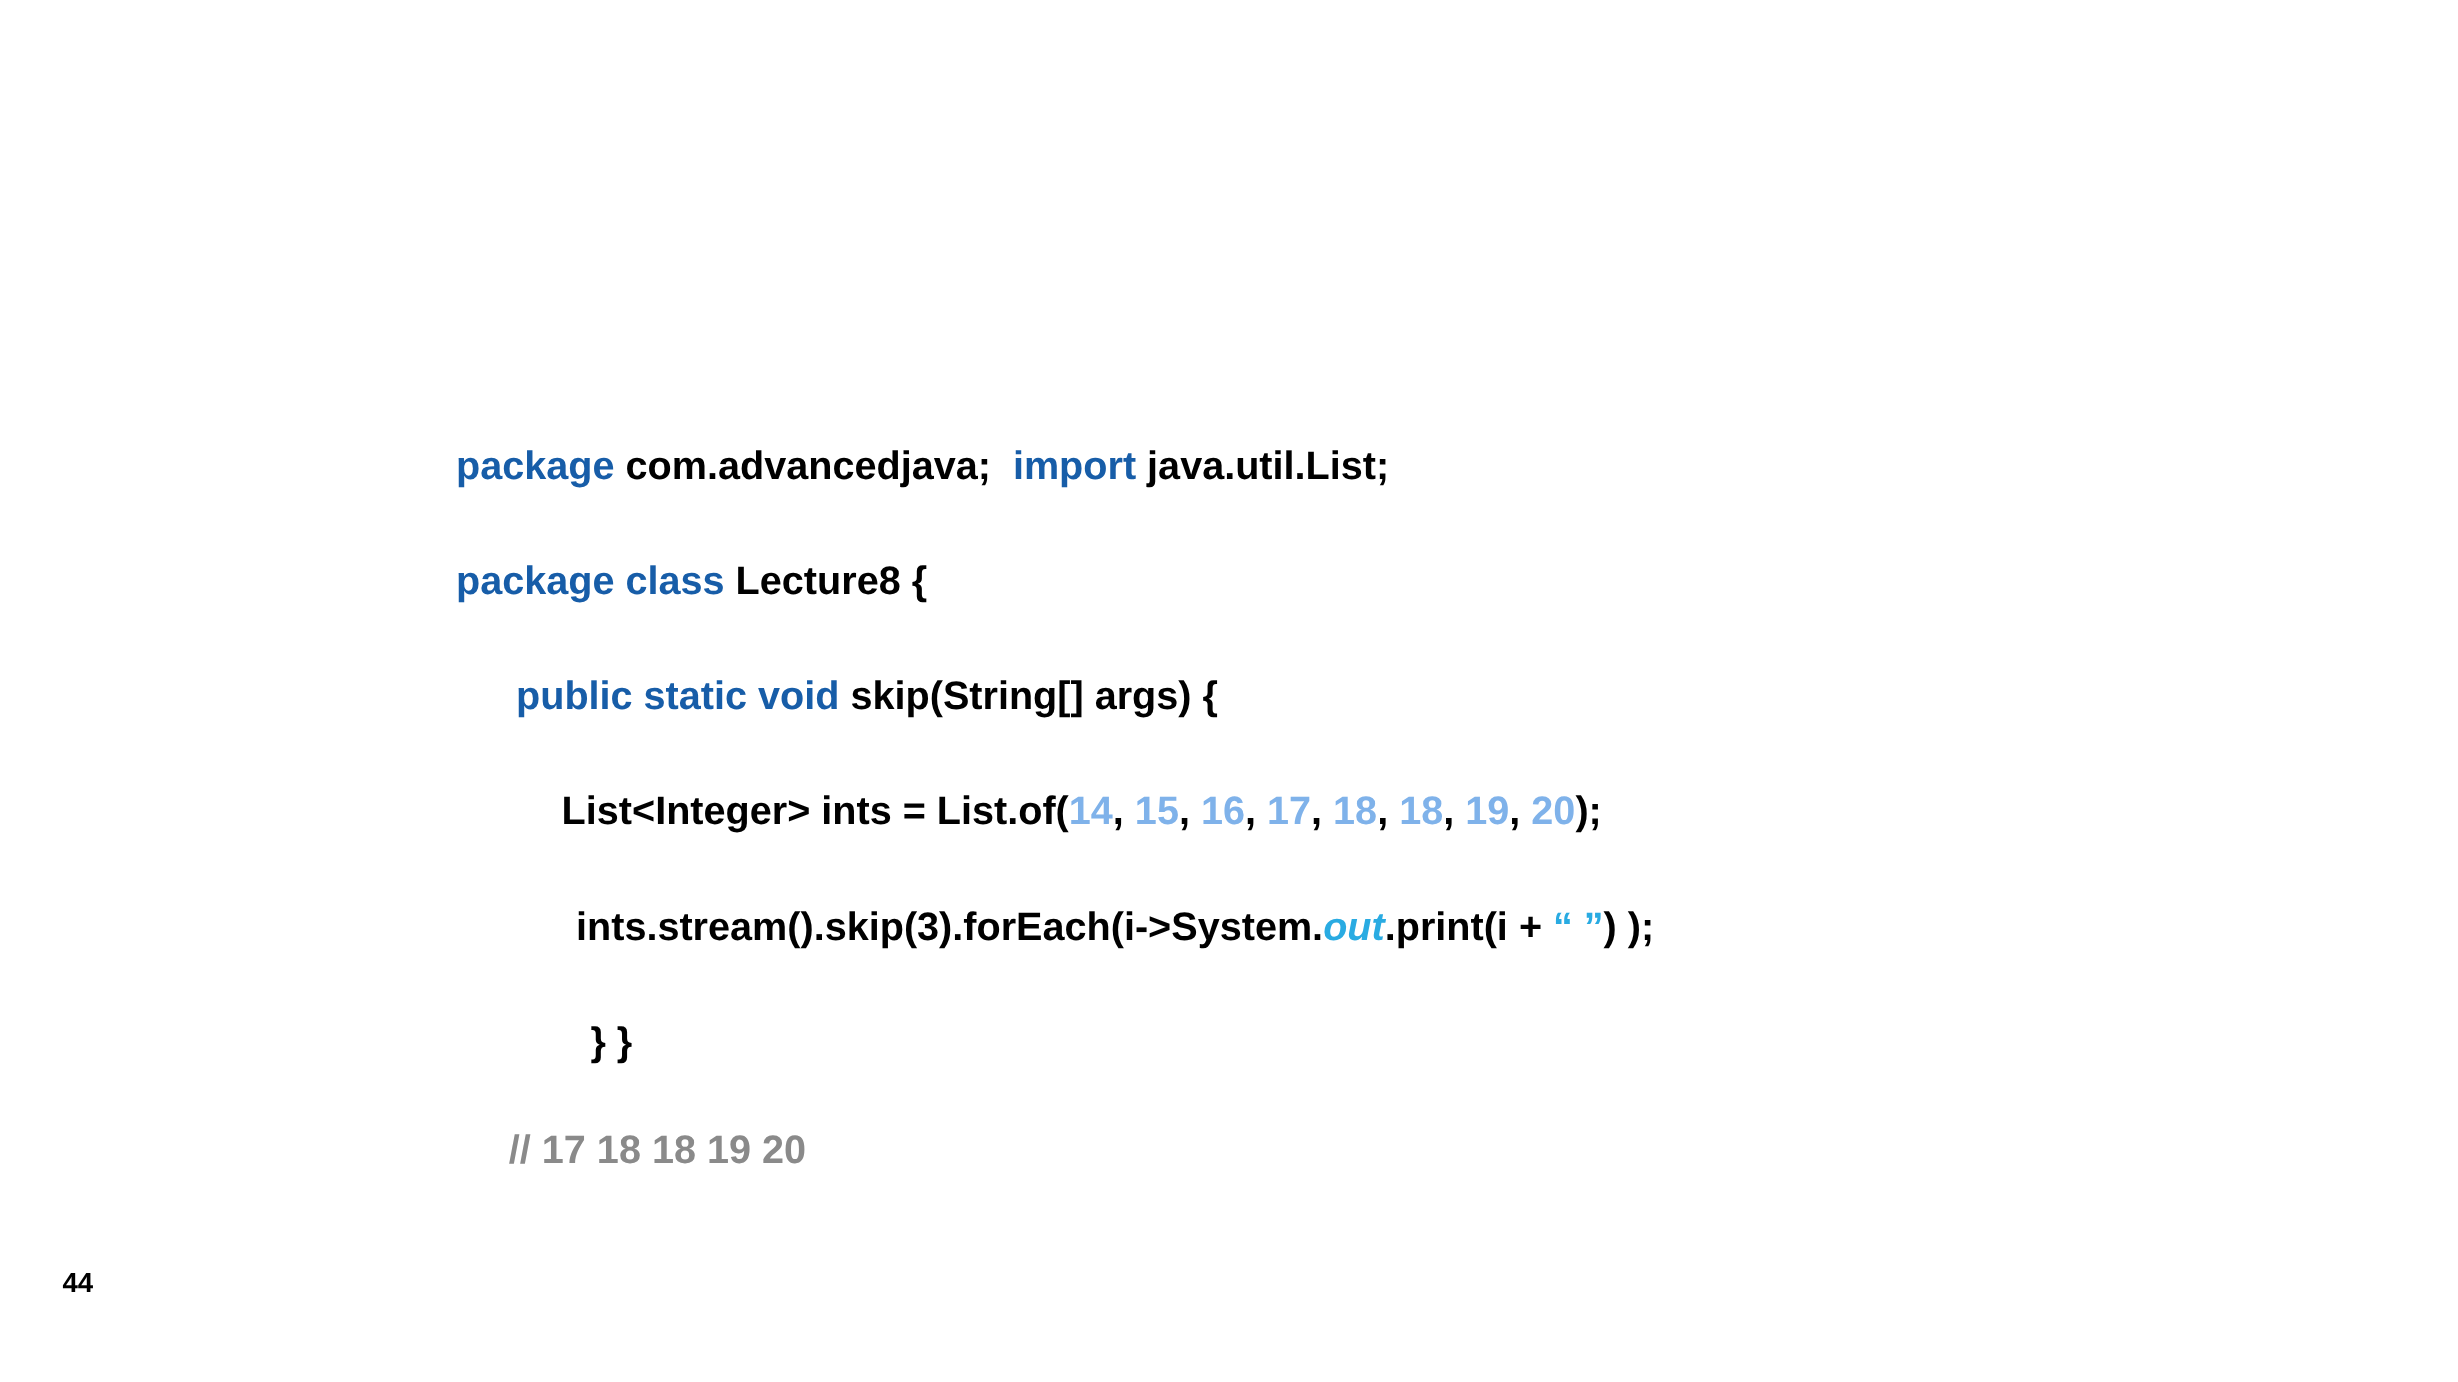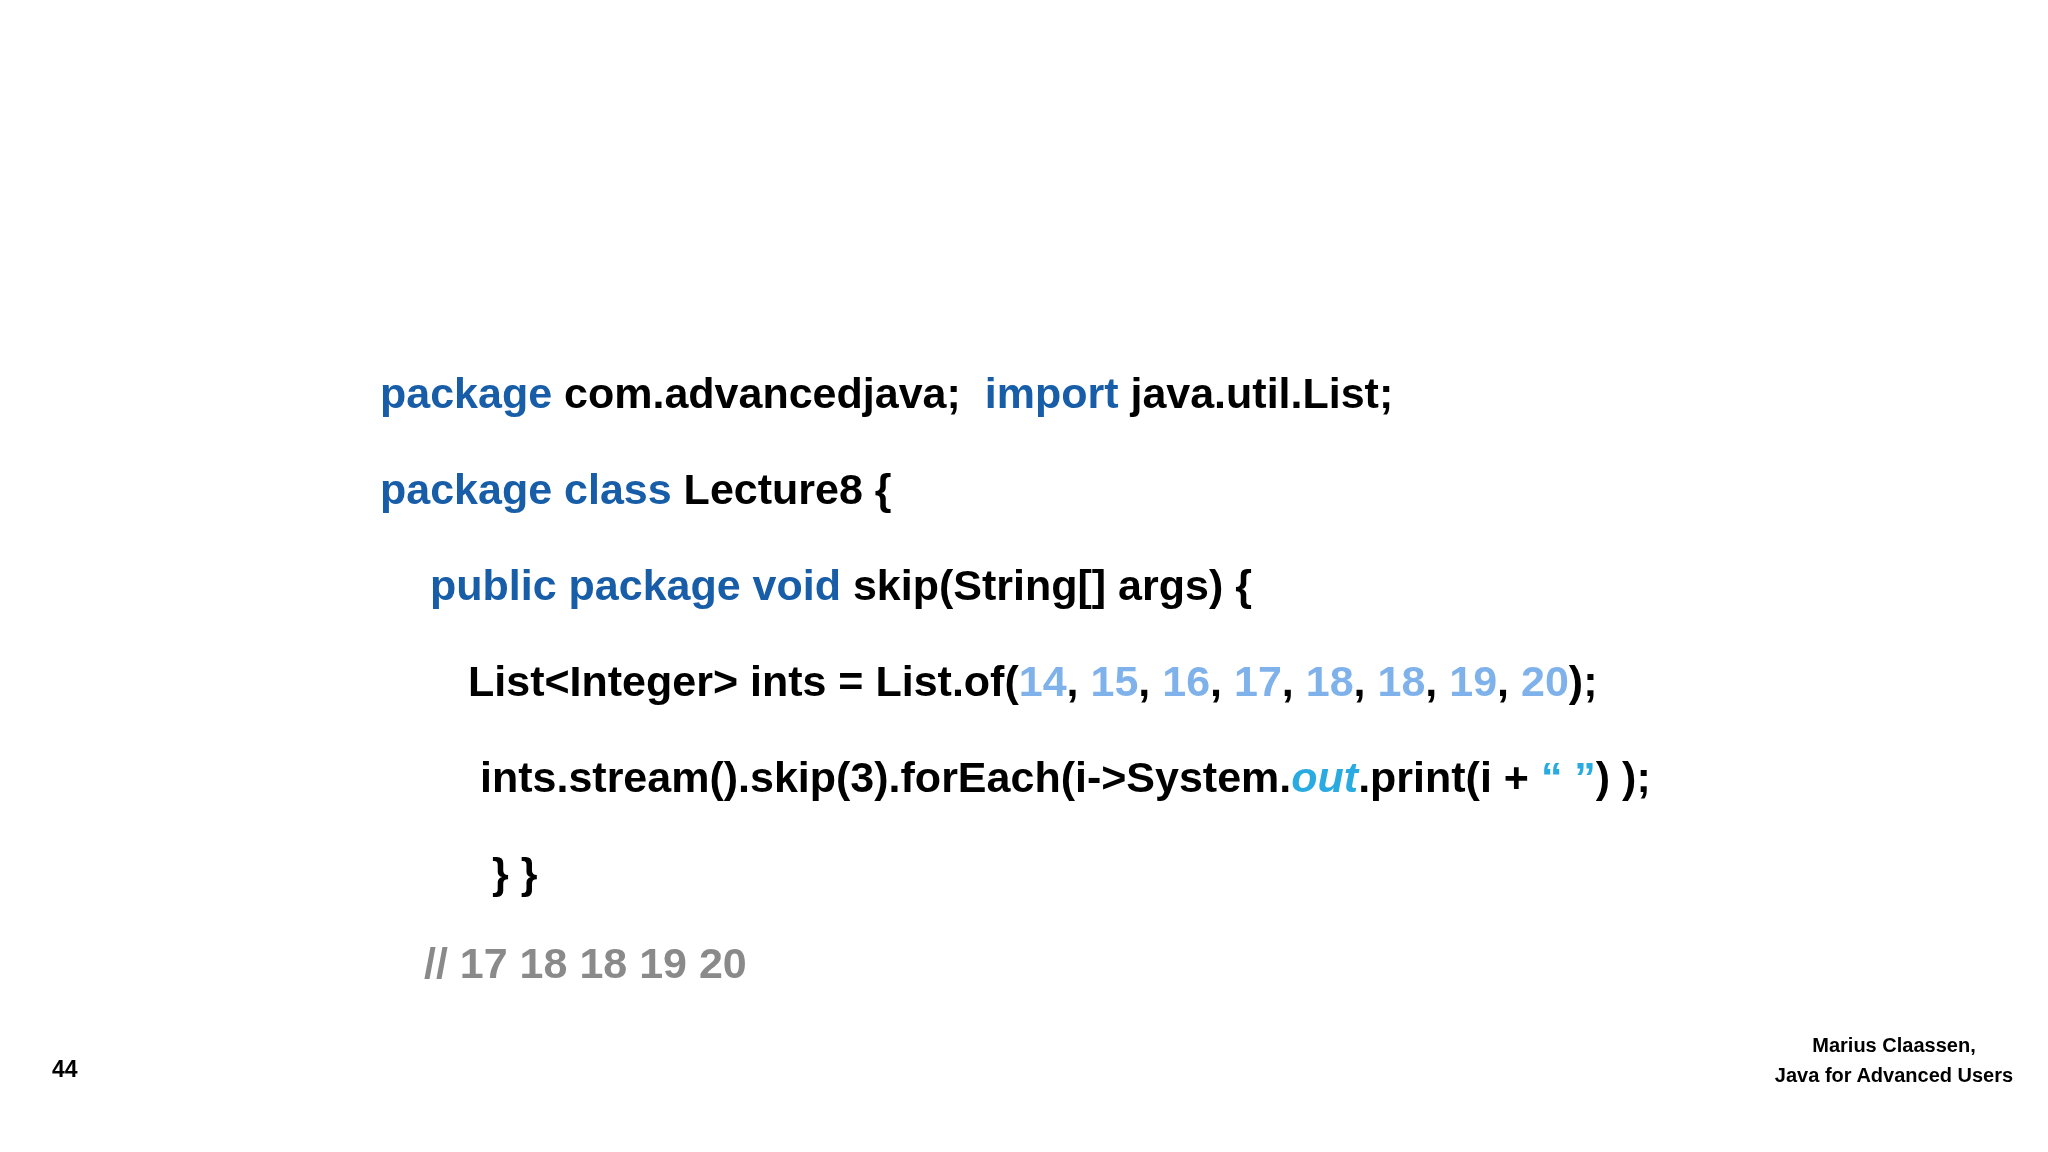--- a/index.html
+++ b/index.html
@@ -14,21 +14,21 @@
     background: var(--bg, #ffffff);
     overflow: hidden;
     font-family: "Liberation Sans", sans-serif;
   }
   .code {
     position: absolute;
     inset: 0;
   }
   .code-line {
     position: absolute;
-    font-size: 43px;
+    font-size: 33px;
     font-weight: bold;
     line-height: 1.2;
     white-space: pre;
     color: var(--code-black, #000000);
   }
   
   .line-0 { top: 368px; left: 380px; }
   .line-1 { top: 464px; left: 380px; }
   .line-2 { top: 560px; left: 430px; }
   .line-3 { top: 656px; left: 468px; }
@@ -65,27 +65,23 @@
   }
 </style>
 </head>
 <body>
 
 <div class="slide">
 
   <div class="code">
       <div class="code-line line-0"><span class="seg-keyword">package</span><span class="seg-plain"> com.advancedjava;  </span><span class="seg-keyword">import</span><span class="seg-plain"> java.util.List;</span></div>
       <div class="code-line line-1"><span class="seg-keyword">package class</span><span class="seg-plain"> Lecture8 {</span></div>
-      <div class="code-line line-2"><span class="seg-keyword">public package void</span><span class="seg-plain"> skip(String[] args) {</span></div>
+      <div class="code-line line-2"><span class="seg-keyword">public static void</span><span class="seg-plain"> skip(String[] args) {</span></div>
       <div class="code-line line-3"><span class="seg-plain">List&lt;Integer&gt; ints = List.of(</span><span class="seg-number">14</span><span class="seg-plain">, </span><span class="seg-number">15</span><span class="seg-plain">, </span><span class="seg-number">16</span><span class="seg-plain">, </span><span class="seg-number">17</span><span class="seg-plain">, </span><span class="seg-number">18</span><span class="seg-plain">, </span><span class="seg-number">18</span><span class="seg-plain">, </span><span class="seg-number">19</span><span class="seg-plain">, </span><span class="seg-number">20</span><span class="seg-plain">);</span></div>
       <div class="code-line line-4"><span class="seg-plain">ints.stream().skip(3).forEach(i-&gt;System.</span><span class="seg-field">out</span><span class="seg-plain">.print(i + </span><span class="seg-string">“ ”</span><span class="seg-plain">) );</span></div>
       <div class="code-line line-5"><span class="seg-plain">} }</span></div>
       <div class="code-line line-6"><span class="seg-comment">// 17 18 18 19 20</span></div>
     </div>
 
   <div class="page-number">44</div>
 
-  <div class="credit">
-    <div>Marius Claassen,</div>
-    <div>Java for Advanced Users</div>
-  </div>
 
 </div>
 
 </body></html>

